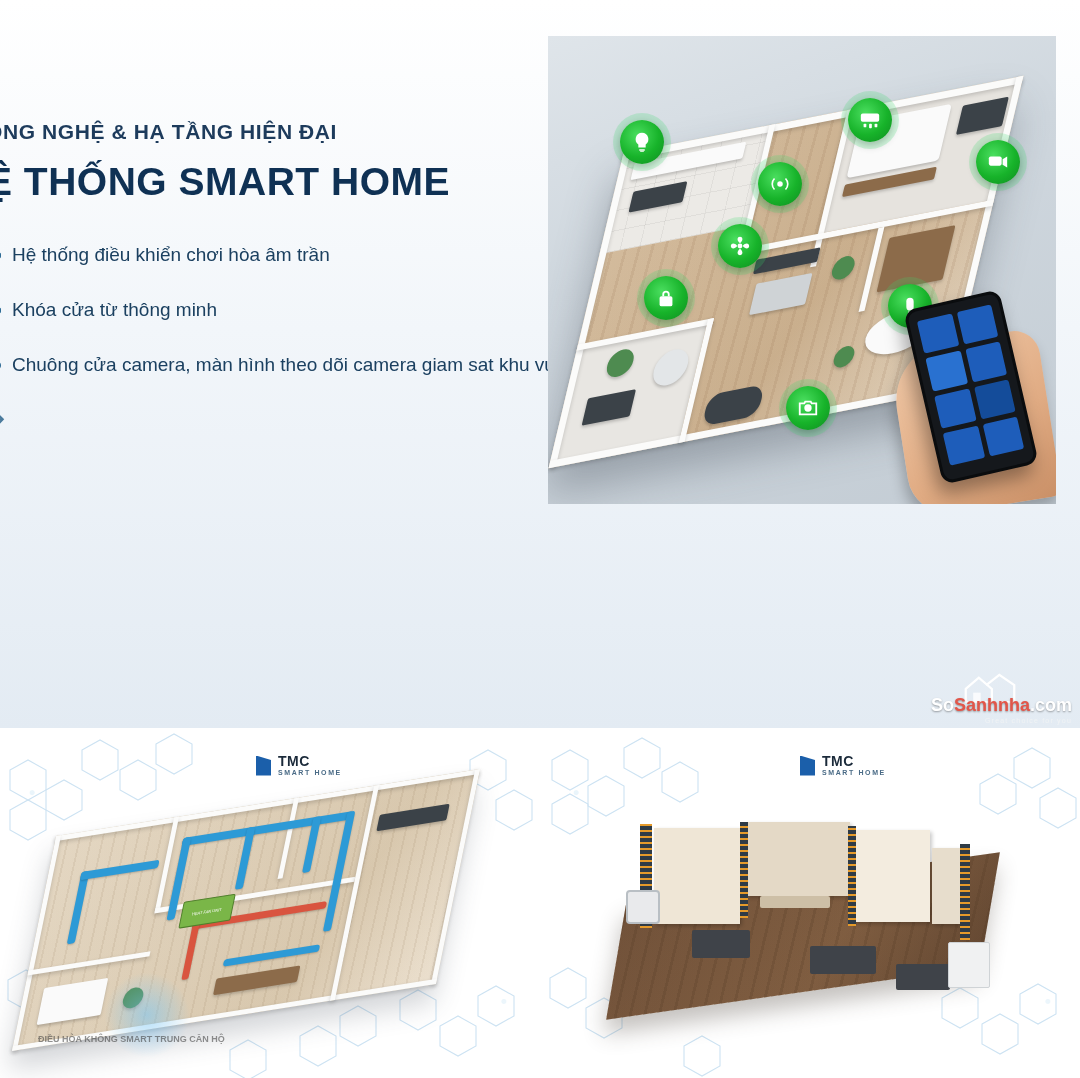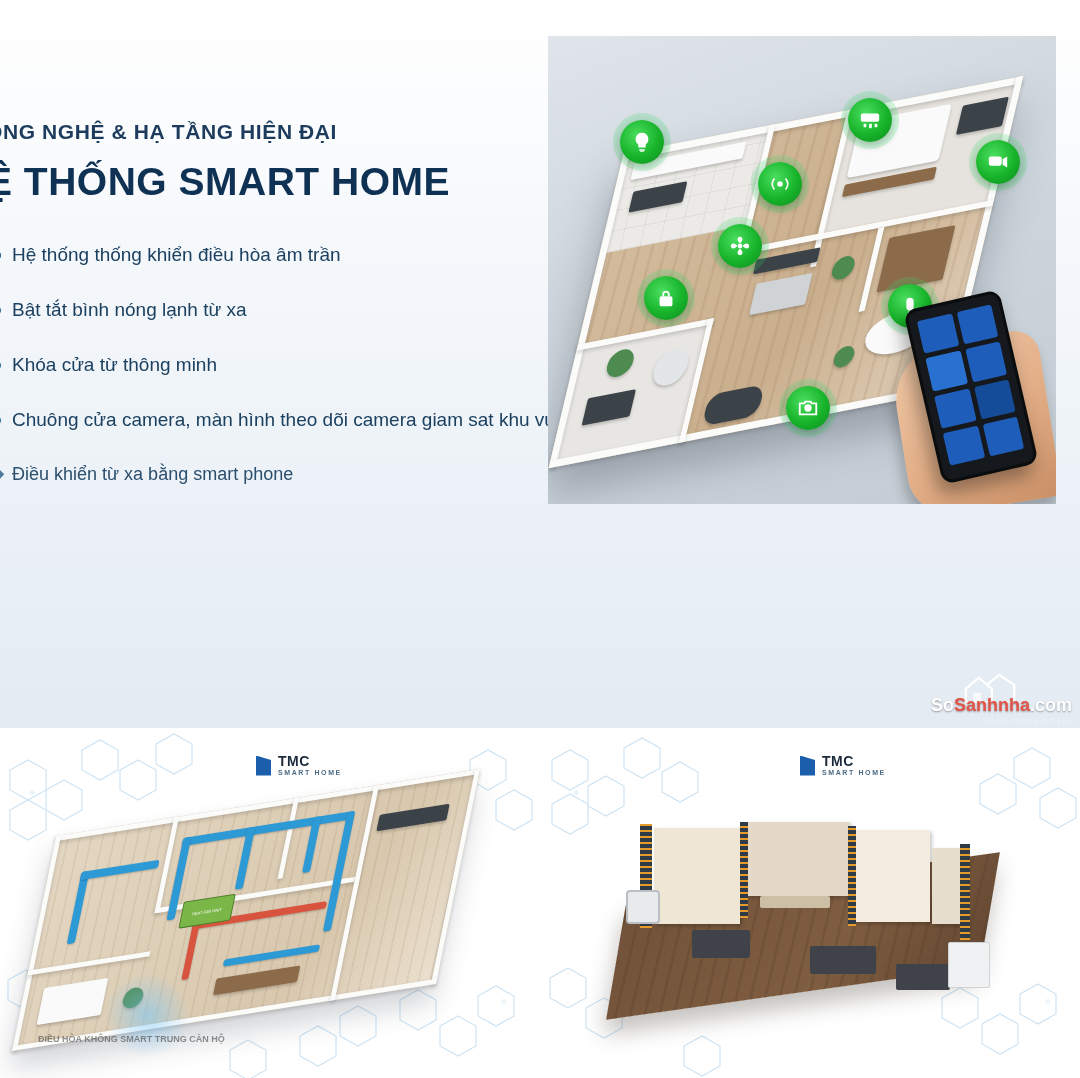--- a/index.html
+++ b/index.html
@@ -398,39 +398,37 @@
     <div class="slide-text">
       <div class="eyebrow">ÔNG NGHỆ &amp; HẠ TẦNG HIỆN ĐẠI</div>
       <div class="headline">Ệ THỐNG SMART HOME</div>
 
       <div class="bullets">
         <div class="bullet">
           <span class="dot"></span>
         </div>
         <div class="bullet">
           <span class="dot"></span>
-          <span>Hệ thống thống khiển điều hòa âm trần</span>
+          <span>Hệ thống điều khiển chơi hòa âm trần</span>
         </div>
         <div class="bullet">
           <span class="dot"></span>
-          <span>Bật tắt bình nóng lạnh từ xa</span>
         </div>
         <div class="bullet">
           <span class="dot"></span>
           <span>Khóa cửa từ thông minh</span>
         </div>
         <div class="bullet wide">
           <span class="dot"></span>
           <span>Chuông cửa camera, màn hình theo dõi camera giam sat khu vui chơi trẻ em</span>
         </div>
       </div>
 
       <div class="footnote">
         <span class="arrow">➔</span>
-        <span>Điều khiển từ xa bằng smart phone</span>
       </div>
     </div>
 
     <div class="render">
       <div class="fp-base">
         <div class="fp-floor"></div>
 
         <div class="fp-tile" style="left:0;top:0;width:150px;height:96px;"></div>
         <div class="fp-tile" style="left:228px;top:0;width:172px;height:118px;background:#e6e3de;"></div>
         <div class="fp-tile" style="left:0;top:186px;width:130px;height:114px;background:#e8e6e2;"></div>

